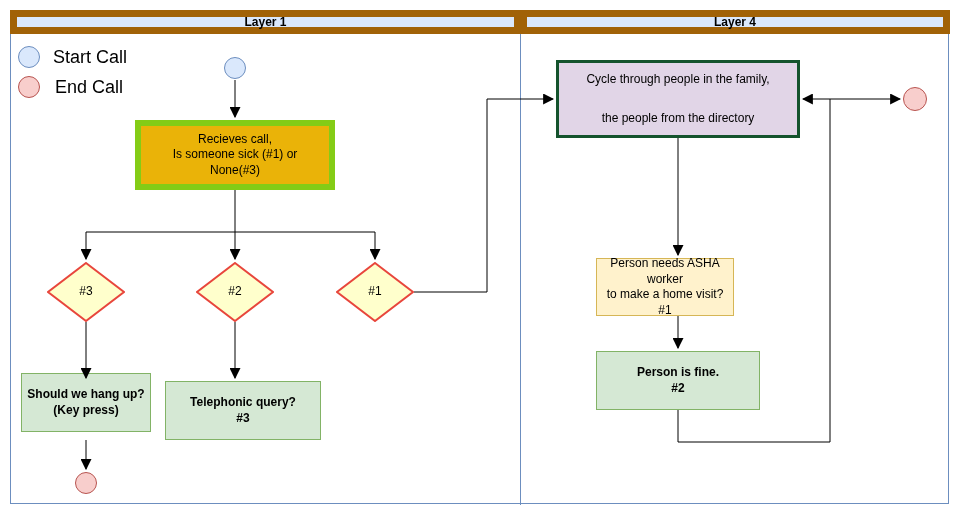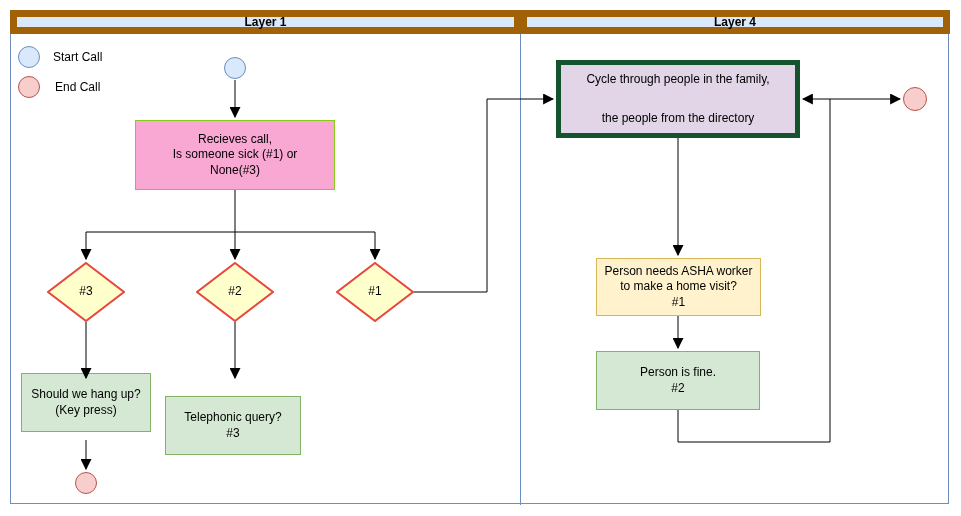--- a/index.html
+++ b/index.html
@@ -14,27 +14,27 @@
          display:flex;align-items:center;justify-content:center;
          font-size:12px;font-weight:bold;}
   .lh1{left:10px;width:511px;}
   .lh2{left:520px;width:430px;}
   .node{position:absolute;box-sizing:border-box;display:flex;flex-direction:column;
         align-items:center;justify-content:center;text-align:center;
         font-size:12px;line-height:15.5px;z-index:1;}
   .circle{border-radius:50%;}
   .start-fill{background:#dae8fc;border:1px solid #6c8ebf;}
   .end-fill{background:#f8cecc;border:1px solid #b85450;}
-  .grey-box{background:#f9a8d4;border:1px solid #84cc16;align-items:center;}
-  .green-box{background:#d5e8d4;border:1px solid #82b366;}
-  .purple-box{background:#e1d5e7;border:5px solid #14532d;gap:24px;}
+  .grey-box{background:#eab308;border:6px solid #84cc16;align-items:center;}
+  .green-box{background:#d5e8d4;border:1px solid #82b366;font-weight:bold;}
+  .purple-box{background:#e1d5e7;border:3px solid #14532d;gap:24px;}
   .yellow-box{background:#fff2cc;border:1px solid #d6b656;}
   .diamond-svg{position:absolute;left:0;top:0;width:100%;height:100%;}
   .diamond-label{position:relative;z-index:1;}
-  .legend-label{position:absolute;font-size:12px;line-height:14px;z-index:1;}
+  .legend-label{position:absolute;font-size:18px;line-height:14px;z-index:1;}
   #edges{position:absolute;left:0;top:0;width:961px;height:516px;z-index:5;
          pointer-events:none;}
 </style>
 </head>
 <body>
 
 <div class="frame"></div>
 <div class="lane-divider"></div>
 
 <div class="lane-header lh1">
@@ -76,33 +76,33 @@
     <polygon points="39,1 77,30 39,59 1,30" fill="#ffffcc" stroke="#e8463c" stroke-width="2"></polygon>
   </svg>
   <span class="diamond-label">#1</span>
 </div>
 
 <div class="node green-box" style="left:21px;top:373px;width:130px;height:59px">
   <div>Should we hang up?</div>
   <div>(Key press)</div>
 </div>
 
-<div class="node green-box" style="left:165px;top:396px;width:136px;height:59px">
+<div class="node green-box" style="left:165px;top:381px;width:156px;height:59px">
   <div>Telephonic query?</div>
   <div>#3</div>
 </div>
 
 <div class="node circle end-fill" style="left:75px;top:472px;width:22px;height:22px"></div>
 
 <div class="node purple-box" style="left:556px;top:60px;width:244px;height:78px">
   <div>Cycle through people in the family,</div>
   <div>the people from the directory</div>
 </div>
 
-<div class="node yellow-box" style="left:596px;top:258px;width:165px;height:58px">
+<div class="node yellow-box" style="left:596px;top:258px;width:138px;height:58px">
   <div>Person needs ASHA worker</div>
   <div>to make a home visit?</div>
   <div>#1</div>
 </div>
 
 <div class="node green-box" style="left:596px;top:351px;width:164px;height:59px">
   <div>Person is fine.</div>
   <div>#2</div>
 </div>
 

